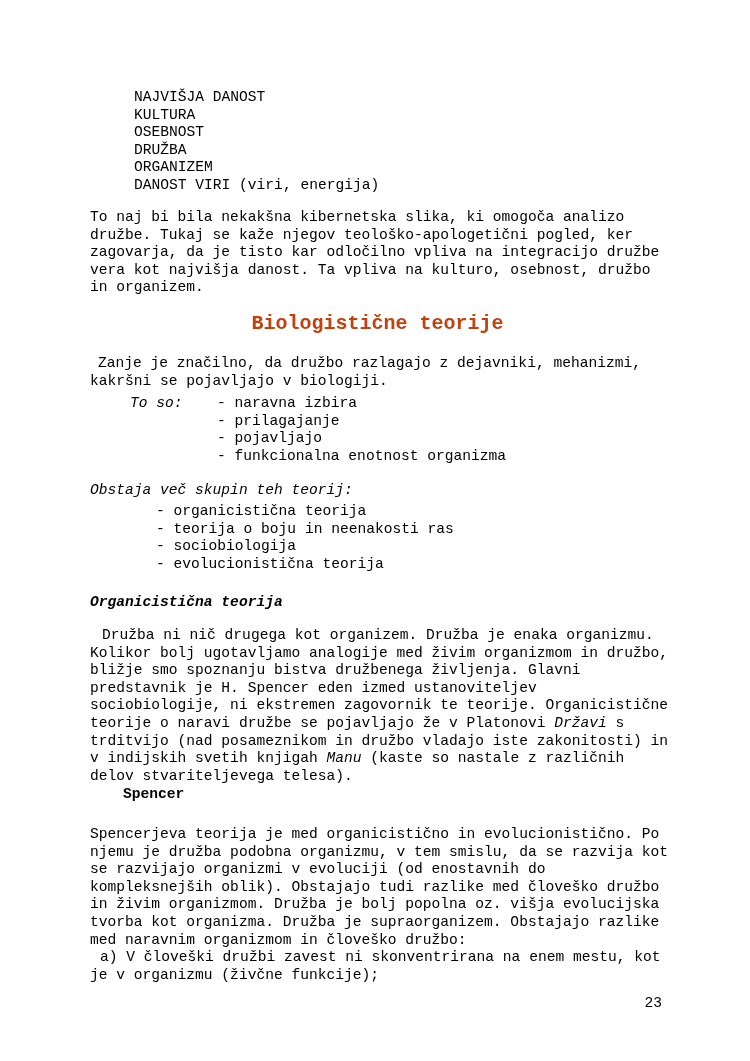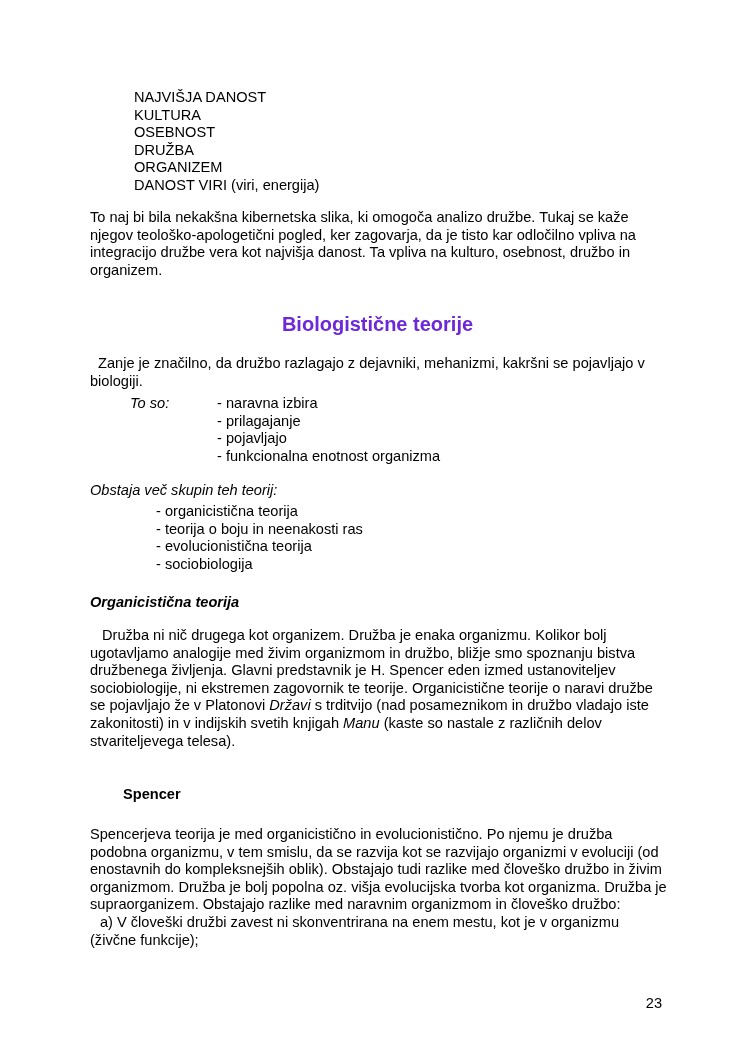--- a/index.html
+++ b/index.html
@@ -6,21 +6,21 @@
     margin: 0;
     padding: 0;
     background: #ffffff;
   }
   .page {
     position: relative;
     width: 750px;
     height: 1061px;
     background: #ffffff;
     color: #000000;
-    font-family: Liberation Sans, sans-serif;
+    font-family: Liberation Mono, monospace;
     font-size: 14.6px;
     line-height: 17.6px;
     overflow: hidden;
   }
   .abs { position: absolute; }
 
   .top-list { left: 134px; top: 89px; }
   .top-list .li { white-space: nowrap; }
 
   .intro { left: 90px; top: 209px; width: 578px; }
@@ -61,41 +61,41 @@
     <div class="li">NAJVIŠJA DANOST</div>
     <div class="li">KULTURA</div>
     <div class="li">OSEBNOST</div>
     <div class="li">DRUŽBA</div>
     <div class="li">ORGANIZEM</div>
     <div class="li">DANOST VIRI (viri, energija)</div>
   </div>
 
   <div class="abs intro">To naj bi bila nekakšna kibernetska slika, ki omogoča analizo družbe. Tukaj se kaže njegov teološko-apologetični pogled, ker zagovarja, da je tisto kar odločilno vpliva na integracijo družbe vera kot najvišja danost. Ta vpliva na kulturo, osebnost, družbo in organizem.</div>
 
-  <div class="abs section-title" style="color:#6d28d9;">Biologistične teorije</div>
+  <div class="abs section-title" style="color:#c2410c;">Biologistične teorije</div>
 
   <div class="abs lead">Zanje je značilno, da družbo razlagajo z dejavniki, mehanizmi, kakršni se pojavljajo v biologiji.</div>
 
   <div class="abs to-so">
     <div class="label">To so:</div>
     <div class="items">
       <div>- naravna izbira</div>
       <div>- prilagajanje</div>
       <div>- pojavljajo</div>
       <div>- funkcionalna enotnost organizma</div>
     </div>
   </div>
 
   <div class="abs groups-label">Obstaja več skupin teh teorij:</div>
 
   <div class="abs groups-items">
     <div>- organicistična teorija</div>
     <div>- teorija o boju in neenakosti ras</div>
+    <div>- sociobiologija</div>
     <div>- evolucionistična teorija</div>
-    <div>- sociobiologija</div>
   </div>
 
   <div class="abs org-heading">Organicistična teorija</div>
 
   <div class="abs org-para">
     <span>Družba ni nič drugega kot organizem. Družba je enaka organizmu. Kolikor bolj ugotavljamo analogije med živim organizmom in družbo, bližje smo spoznanju bistva družbenega življenja. Glavni predstavnik je H. Spencer eden izmed ustanoviteljev sociobiologije, ni ekstremen zagovornik te teorije. Organicistične teorije o naravi družbe se pojavljajo že v Platonovi </span><span class="it">Državi</span><span> s trditvijo (nad posameznikom in družbo vladajo iste zakonitosti) in v indijskih svetih knjigah </span><span class="it">Manu</span><span> (kaste so nastale z različnih delov stvariteljevega telesa).</span>
   </div>
 
   <div class="abs spencer-heading">Spencer</div>
 

